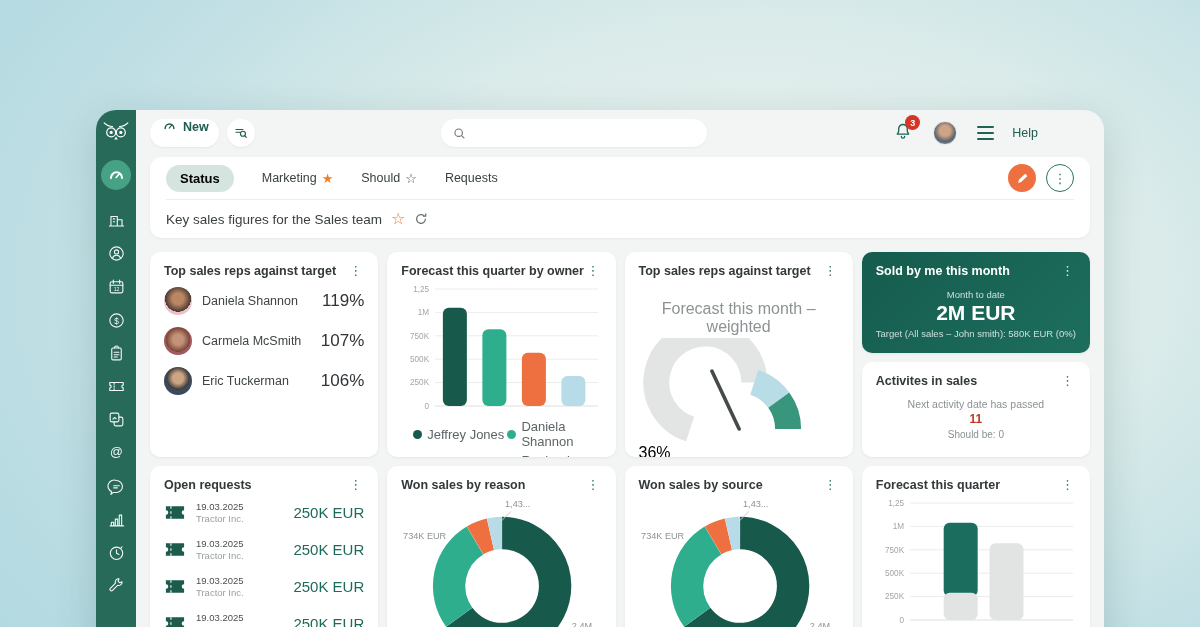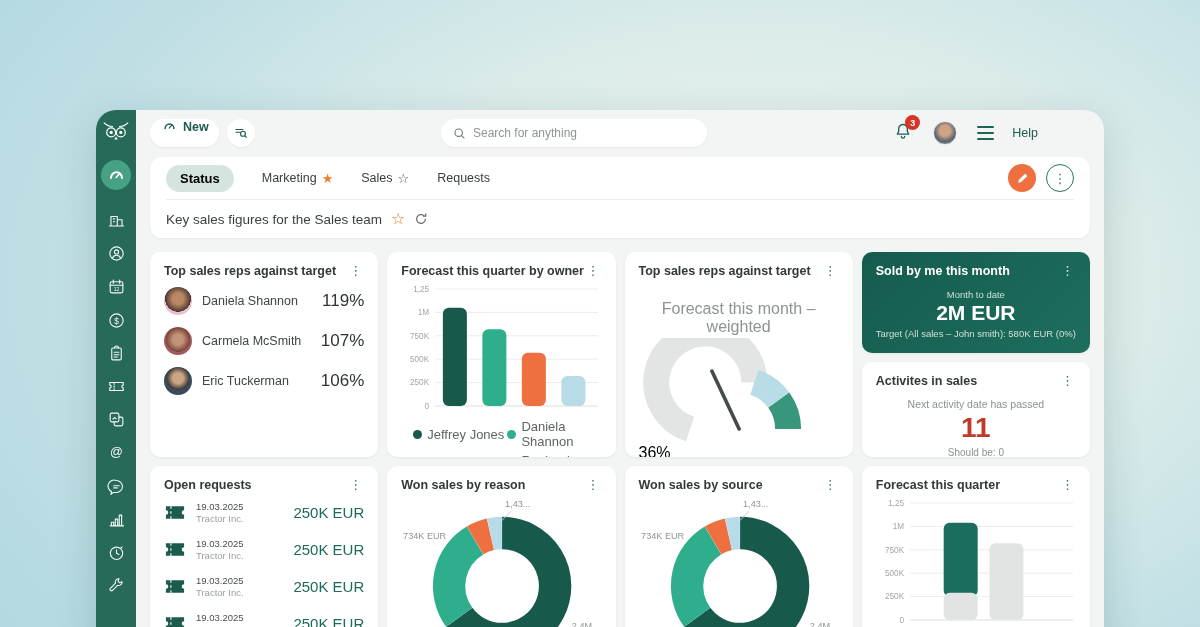--- a/index.html
+++ b/index.html
@@ -111,21 +111,21 @@
   
   .stack { display:flex; flex-direction:column; gap:9px; min-height:0; }
   .card.dark { background:linear-gradient(135deg,#155c4e,#1d6e5d); flex:none; height:101px; }
   .card.dark .card-title { color:#fff; }
   .card.dark .kebab { color:rgba(255,255,255,.85); }
   .dk-sub { text-align:center; font-size:9.5px; color:rgba(255,255,255,.78); margin-top:11px; }
   .dk-val { text-align:center; font-size:21px; font-weight:bold; color:#fff; margin-top:1px; }
   .dk-target { text-align:center; font-size:9.5px; color:rgba(255,255,255,.78); margin-top:3px; }
   .card.activities { flex:1; }
   .ac-sub { text-align:center; font-size:10.5px; color:#8b9293; margin-top:10px; }
-  .ac-val { text-align:center; font-size:28px; font-weight:bold; color:#bf3a27; margin-top:2px; }
+  .ac-val { text-align:center; font-size:12px; font-weight:bold; color:#bf3a27; margin-top:2px; }
   .ac-foot { text-align:center; font-size:10px; color:#8b9293; margin-top:3px; }
   
   .req-row { display:flex; align-items:center; gap:10px; height:33px; margin-top:4px; cursor:pointer; }
   .req-icon { flex:none; width:22px; display:flex; justify-content:center; }
   .req-text { display:flex; flex-direction:column; line-height:1.25; }
   .req-date { font-size:9.5px; color:#4a4f51; }
   .req-company { font-size:9.5px; color:#9aa0a0; }
   .req-amount { margin-left:auto; font-size:15px; color:#1d6a5a; }
 </style>
 </head>
@@ -246,21 +246,20 @@
               <path d="M14 12.8l1.8 1.8" stroke="#1d5c50" stroke-width="1.5" fill="none" stroke-linecap="round"></path>
             </svg>
           </button>
         </div>
         <div class="tb-center">
           <div class="search">
             <svg width="13" height="13" viewBox="0 0 16 16">
               <circle cx="7" cy="7" r="4.6" stroke="#70787a" stroke-width="1.4" fill="none"></circle>
               <path d="M10.5 10.5l3 3" stroke="#70787a" stroke-width="1.4" stroke-linecap="round"></path>
             </svg>
-            <input type="text" placeholder="Search for anything" style="">
           </div>
         </div>
         <div class="tb-right">
           <div class="bell-wrap">
             <svg width="20" height="20" viewBox="0 0 24 24">
               <path d="M12 4.2a5.2 5.2 0 0 1 5.2 5.2v3.2l1.6 3.2H5.2l1.6-3.2V9.4A5.2 5.2 0 0 1 12 4.2z" stroke="#1d6455" stroke-width="1.6" fill="none" stroke-linejoin="round"></path>
               <path d="M10 18.6a2 2 0 0 0 4 0" stroke="#1d6455" stroke-width="1.6" fill="none" stroke-linecap="round"></path>
             </svg>
             <span class="badge">3</span>
           </div>
@@ -275,21 +274,21 @@
       </div>
 
       <div class="tabcard">
         <div class="tabs-row">
           <button class="tab active">Status</button>
           <button class="tab">
             <span>Marketing</span>
             <span class="star filled">★</span>
           </button>
           <button class="tab">
-            <span>Sales</span>
+            <span>Should</span>
             <span class="star dark">☆</span>
           </button>
           <button class="tab">Requests</button>
           <div class="tab-actions">
             <button class="pencil-btn">
               <svg width="13" height="13" viewBox="0 0 16 16">
                 <path d="M11.2 2l2.8 2.8-7.6 7.6L2.6 13.4l1-3.8z" fill="#fff"></path>
               </svg>
             </button>
             <button class="kebab-btn">⋮</button>

